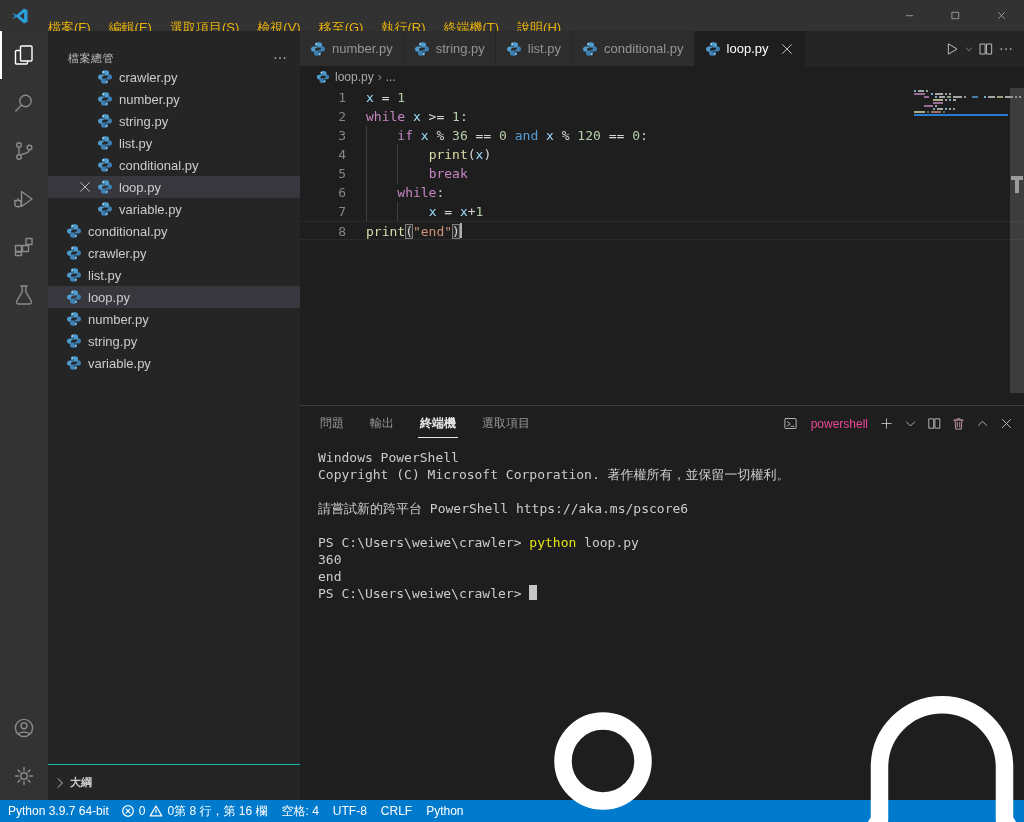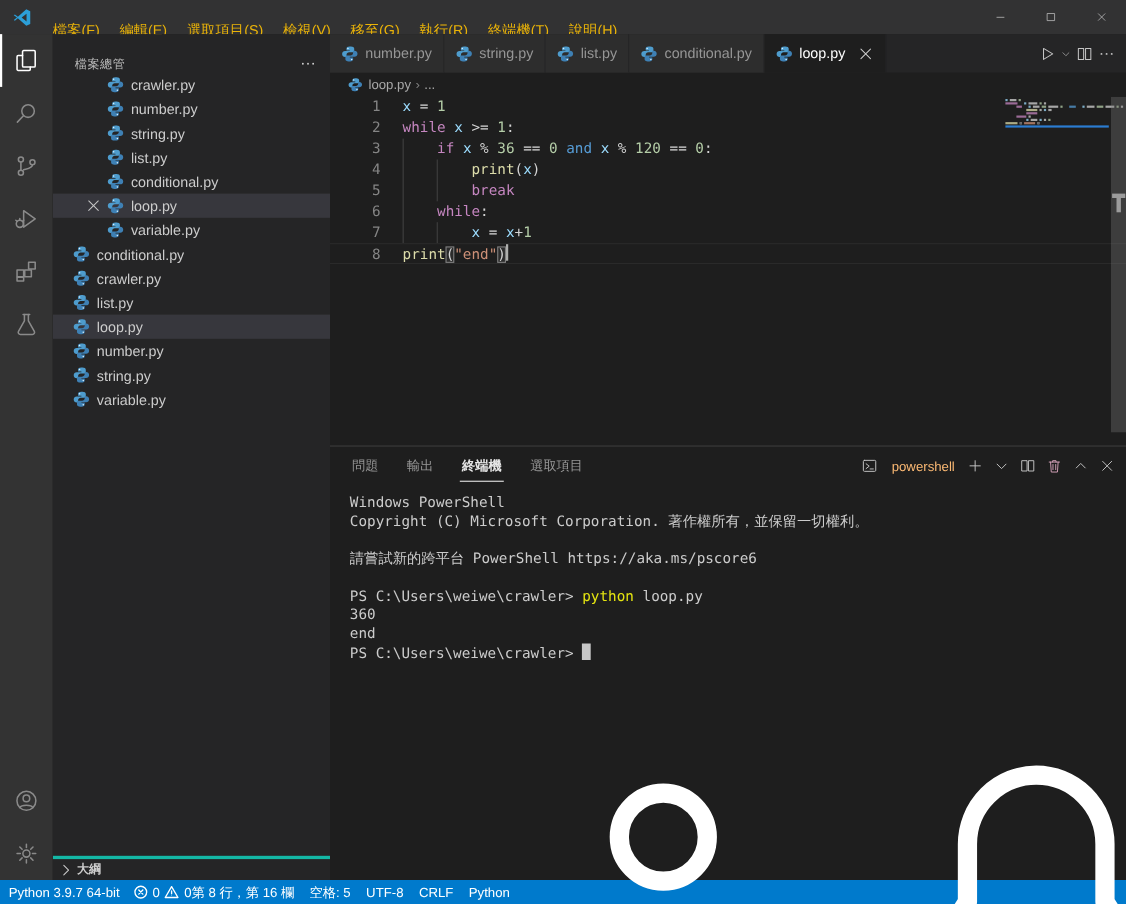--- a/index.html
+++ b/index.html
@@ -44,22 +44,22 @@
     font-weight:bold; font-size:11px; color:#CCCCCC; padding-left:4px; }
   .section-header .icon { width:16px; height:16px; margin-right:2px; color:#CCCCCC; }
   .file-row { height:22px; flex:none; display:flex; align-items:center; font-size:13px; color:#CCCCCC; white-space:nowrap;text-align:center; }
   .file-row.selected { background:#37373D; }
   .file-row .py { width:16px; height:16px; margin-right:6px; }
   .file-row .closer { width:16px; height:16px; margin-right:4px; color:#C5C5C5; }
   .oe-row { padding-left:49px; }
   .oe-row.has-close { padding-left:29px; }
   .tree-row { padding-left:18px; }
   .sidebar-fill { flex:1; }
-  .outline-row { height:22px; flex:none; display:flex; align-items:center; font-weight:bold;
-    font-size:11px; color:#CCCCCC; padding-left:4px; border-top:3px solid #14b8a6; }
+  .outline-row { height:36px; flex:none; display:flex; align-items:center; font-weight:bold;
+    font-size:11px; color:#CCCCCC; padding-left:4px; border-top:1px solid #14b8a6; }
   .outline-row .icon { width:16px; height:16px; margin-right:2px; }
 
   
   .editor-col { flex:1; min-width:0; display:flex; flex-direction:column; background:#1E1E1E; }
   .tabbar { height:35px; flex:none; background:#252526; display:flex; align-items:stretch; }
   .tab { display:flex; align-items:center; padding:0 10px; background:#2D2D2D;
     border-right:1px solid #252526; color:#969696; font-size:13px; white-space:nowrap; }
   .tab .py { width:16px; height:16px; margin-right:6px; }
   .tab.active { background:#1E1E1E; color:#FFFFFF; }
   .tab .tab-close { width:16px; height:16px; margin-left:10px; color:#CCCCCC; }
@@ -100,21 +100,21 @@
   .scroll-deco .bar { width:12px; height:4px; background:#9C9C9C; }
   .scroll-deco .stem { width:4px; height:13px; background:#9C9C9C; margin:0 auto; }
 
   
   .panel { height:395px; flex:none; display:flex; flex-direction:column; border-top:1px solid #3C3C3C; background:#1E1E1E; }
   .panel-header { height:35px; flex:none; display:flex; align-items:center; padding:0 10px 0 18px; }
   .panel-tab { margin-right:22px; font-size:12px; color:#969696; padding:6px 2px 5px; border-bottom:1px solid transparent; }
   .panel-tab.active { color:#E7E7E7; border-bottom-color:#E7E7E7;font-weight:bold; }
   .panel-actions { margin-left:auto; display:flex; align-items:center; gap:9px; color:#C5C5C5; }
   .panel-actions .icon { width:15px; height:15px; }
-  .panel-actions .shell-label { font-size:12px; color:#fdba74; margin:0 2px 0 4px; }
+  .panel-actions .shell-label { font-size:12px; color:#ec4899; margin:0 2px 0 4px; }
   .panel-actions .trash { color:#D3A0B8; }
   .terminal { flex:1; padding:8px 0 0 18px; font-family:"DejaVu Sans Mono","Liberation Mono",monospace;
     font-size:13px; line-height:17px; color:#CCCCCC; white-space:pre; }
   .t-cmd { color:#E5E510; }
   .t-cursor { display:inline-block; width:8px; height:15px; background:#C6C6C6; vertical-align:-2px; }
 
   
   .statusbar { position:absolute; left:0; right:0; bottom:0; height:22px; background:#007ACC;
     color:#FFFFFF; display:flex; align-items:center; font-size:12px; }
   .sb-left { display:flex; align-items:center; gap:12px; padding-left:8px; }
@@ -631,21 +631,21 @@
               <path d="M8 2.3 14.6 13.6H1.4z"></path>
               <path d="M8 6.8v3"></path>
               <circle cx="8" cy="11.6" r=".4" fill="currentColor" stroke="none"></circle>
             </svg>
           </span>
         <span>0</span>
       </span>
     </div>
     <div class="sb-right">
       <span class="sb-item">第 8 行，第 16 欄</span>
-      <span class="sb-item">空格: 5</span>
+      <span class="sb-item">空格: 4</span>
       <span class="sb-item">UTF-8</span>
       <span class="sb-item">CRLF</span>
       <span class="sb-item">Python</span>
       <span class="sb-item icon" id="sb-feedback">
           <svg viewBox="0 0 24 24" fill="none" stroke="currentColor" stroke-width="1.4" stroke-linecap="round" stroke-linejoin="round">
             <circle cx="10" cy="8" r="3.2"></circle>
             <path d="M4.5 19c.9-4 6-4.5 8.5-3"></path>
             <path d="M17.5 13l1 2 2 .4-1.5 1.5.4 2.1-1.9-1-1.9 1 .4-2.1L14.5 15.4l2-.4z" fill="currentColor" stroke="none"></path>
           </svg>
         </span>

